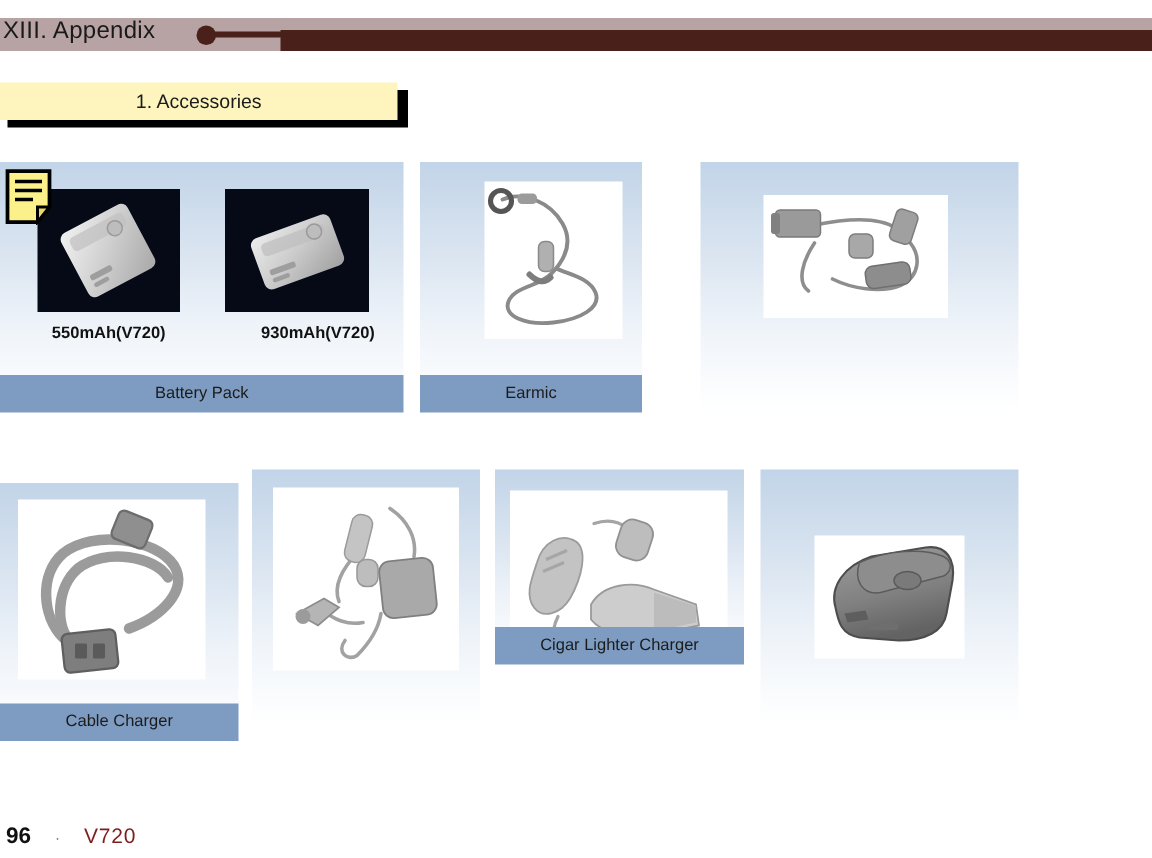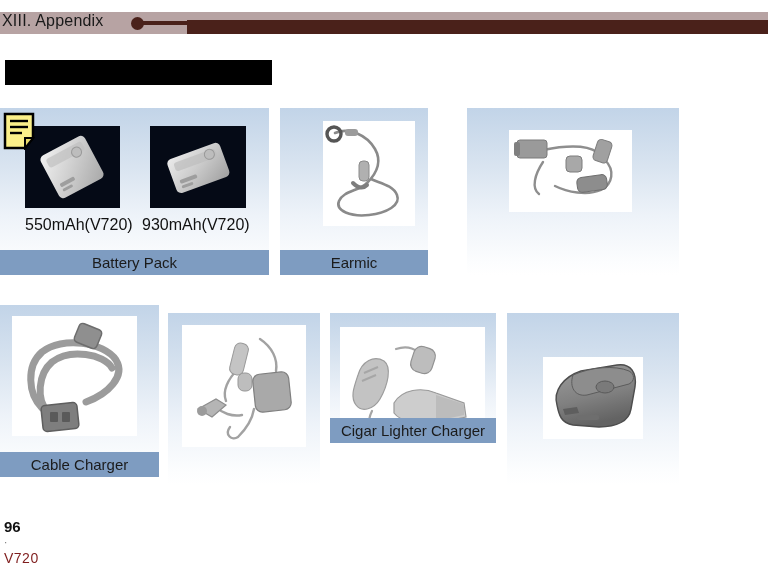--- a/index.html
+++ b/index.html
@@ -93,58 +93,58 @@
     width: 100%;
     height: calc(100% - 25px);
   }
   .card-label {
     position: absolute;
     left: 0; bottom: 0;
     width: 100%;
     height: 25px;
     background: #7e9cc1;
     color: #1b1b1b;
-    font-size: 15px;
+    font-size: 11px;
     line-height: 25px;
     text-align: center;
     white-space: nowrap;
   }
 
   
   .photo {
     position: absolute;
     background: #ffffff;
     overflow: hidden;
   }
   .photo.dark { background: #050a16; }
 
   .sub-caption {
     position: absolute;
-    font-size: 16px;
+    font-size: 11px;
     color: #111111;
     text-align: center;
     white-space: nowrap;
+    font-weight: bold;
   }
 
   
   .note-icon {
     position: absolute;
     left: 3px; top: 112px;
     width: 34px; height: 38px;
     z-index: 10;
   }
 
   
   .footer {
     position: absolute;
     left: 4px; bottom: 6px;
     display: flex;
     align-items: baseline;
-    gap: 2px;
-    flex-direction: column;
+    gap: 16px;
   }
   .footer-page {
     font-size: 15px;
     font-weight: bold;
     color: #111111;
   }
   .footer-sep {
     font-size: 10px;
     color: #6e6e6e;
   }
@@ -162,20 +162,21 @@
 <div class="page-header">
   <div class="header-band"></div>
   <div class="header-rule"></div>
   <div class="header-bar"></div>
   <div class="header-dot"></div>
   <div class="header-title">XIII. Appendix</div>
 </div>
 
 <div class="section-title-wrap">
   <div class="section-title-shadow"></div>
+  <div class="section-title">1. Accessories</div>
 </div>
 
 <div class="note-icon">
   <svg width="34" height="38" viewBox="0 0 34 38">
     <path d="M2 2 H30 V26 L22 36 H2 Z" fill="#fbf08a" stroke="#000000" stroke-width="2.5"></path>
     <path d="M30 26 L22 26 L22 36 Z" fill="#e8d96a" stroke="#000000" stroke-width="2"></path>
     <line x1="7" y1="9" x2="25" y2="9" stroke="#000000" stroke-width="2.4"></line>
     <line x1="7" y1="15" x2="25" y2="15" stroke="#000000" stroke-width="2.4"></line>
     <line x1="7" y1="21" x2="19" y2="21" stroke="#000000" stroke-width="2.4"></line>
   </svg>
@@ -213,21 +214,21 @@
         <g transform="rotate(-20 48 41)">
           <rect x="20" y="24" width="56" height="36" rx="5" fill="url(#batB)"></rect>
           <rect x="26" y="29" width="44" height="9" rx="3" fill="#bebebe" opacity="0.7"></rect>
           <circle cx="63" cy="33" r="5" fill="#bdbdbd" stroke="#999" stroke-width="1"></circle>
           <rect x="26" y="47" width="18" height="4" rx="1.5" fill="#9e9e9e"></rect>
           <rect x="26" y="53" width="12" height="3" rx="1.5" fill="#9e9e9e"></rect>
         </g>
       </svg>
     </div>
     <div class="sub-caption" style="left:25px; top:108px; width:95px;">550mAh(V720)</div>
-    <div class="sub-caption" style="left:142px; top:108px; width:96px;">930mAh(V720)</div>
+    <div class="sub-caption" style="left:164px; top:108px; width:96px;">930mAh(V720)</div>
   </div>
   <div class="card-label">Battery Pack</div>
 </div>
 
 <div class="card" style="left:280px; top:108px; width:148px; height:167px;">
   <div class="card-body">
     <div class="photo" style="left:43px; top:13px; width:92px; height:105px;">
       <svg width="92" height="105" viewBox="0 0 92 105">
         <g fill="none" stroke="#8a8a8a" stroke-width="2.6" stroke-linecap="round">
           <path d="M12 12 C26 6, 44 14, 52 28 C60 42, 52 54, 44 62"></path>
@@ -255,21 +256,21 @@
         <rect x="8" y="10" width="30" height="18" rx="3" fill="#9a9a9a" stroke="#7a7a7a" stroke-width="1"></rect>
         <rect x="5" y="12" width="6" height="14" rx="2" fill="#808080"></rect>
         <rect x="86" y="10" width="15" height="22" rx="4" fill="#a0a0a0" stroke="#7d7d7d" stroke-width="1" transform="rotate(18 93 21)"></rect>
         <rect x="57" y="26" width="16" height="16" rx="4" fill="#a8a8a8" stroke="#7d7d7d" stroke-width="1"></rect>
         <rect x="68" y="46" width="30" height="15" rx="5" fill="#8d8d8d" stroke="#6f6f6f" stroke-width="1" transform="rotate(-8 83 53)"></rect>
       </svg>
     </div>
   </div>
 </div>
 
-<div class="card" style="left:0px; top:305px; width:159px; height:172px;">
+<div class="card" style="left:0px; top:322px; width:159px; height:172px;">
   <div class="card-body">
     <div class="photo" style="left:12px; top:11px; width:125px; height:120px;">
       <svg width="125" height="120" viewBox="0 0 125 120">
         <g fill="none" stroke="#9b9b9b" stroke-width="7" stroke-linecap="round">
           <path d="M30 92 C16 78, 14 50, 30 36 C50 20, 92 26, 104 44 C114 60, 96 78, 74 86"></path>
           <path d="M36 96 C24 84, 26 58, 40 46 C58 32, 92 38, 100 52"></path>
         </g>
         <rect x="64" y="10" width="24" height="20" rx="4" fill="#8f8f8f" stroke="#6d6d6d" stroke-width="1.5" transform="rotate(22 76 20)"></rect>
         <rect x="30" y="88" width="36" height="26" rx="4" fill="#7e7e7e" stroke="#5f5f5f" stroke-width="1.5" transform="rotate(-6 48 101)"></rect>
         <rect x="38" y="96" width="8" height="10" rx="1" fill="#5a5a5a"></rect>

